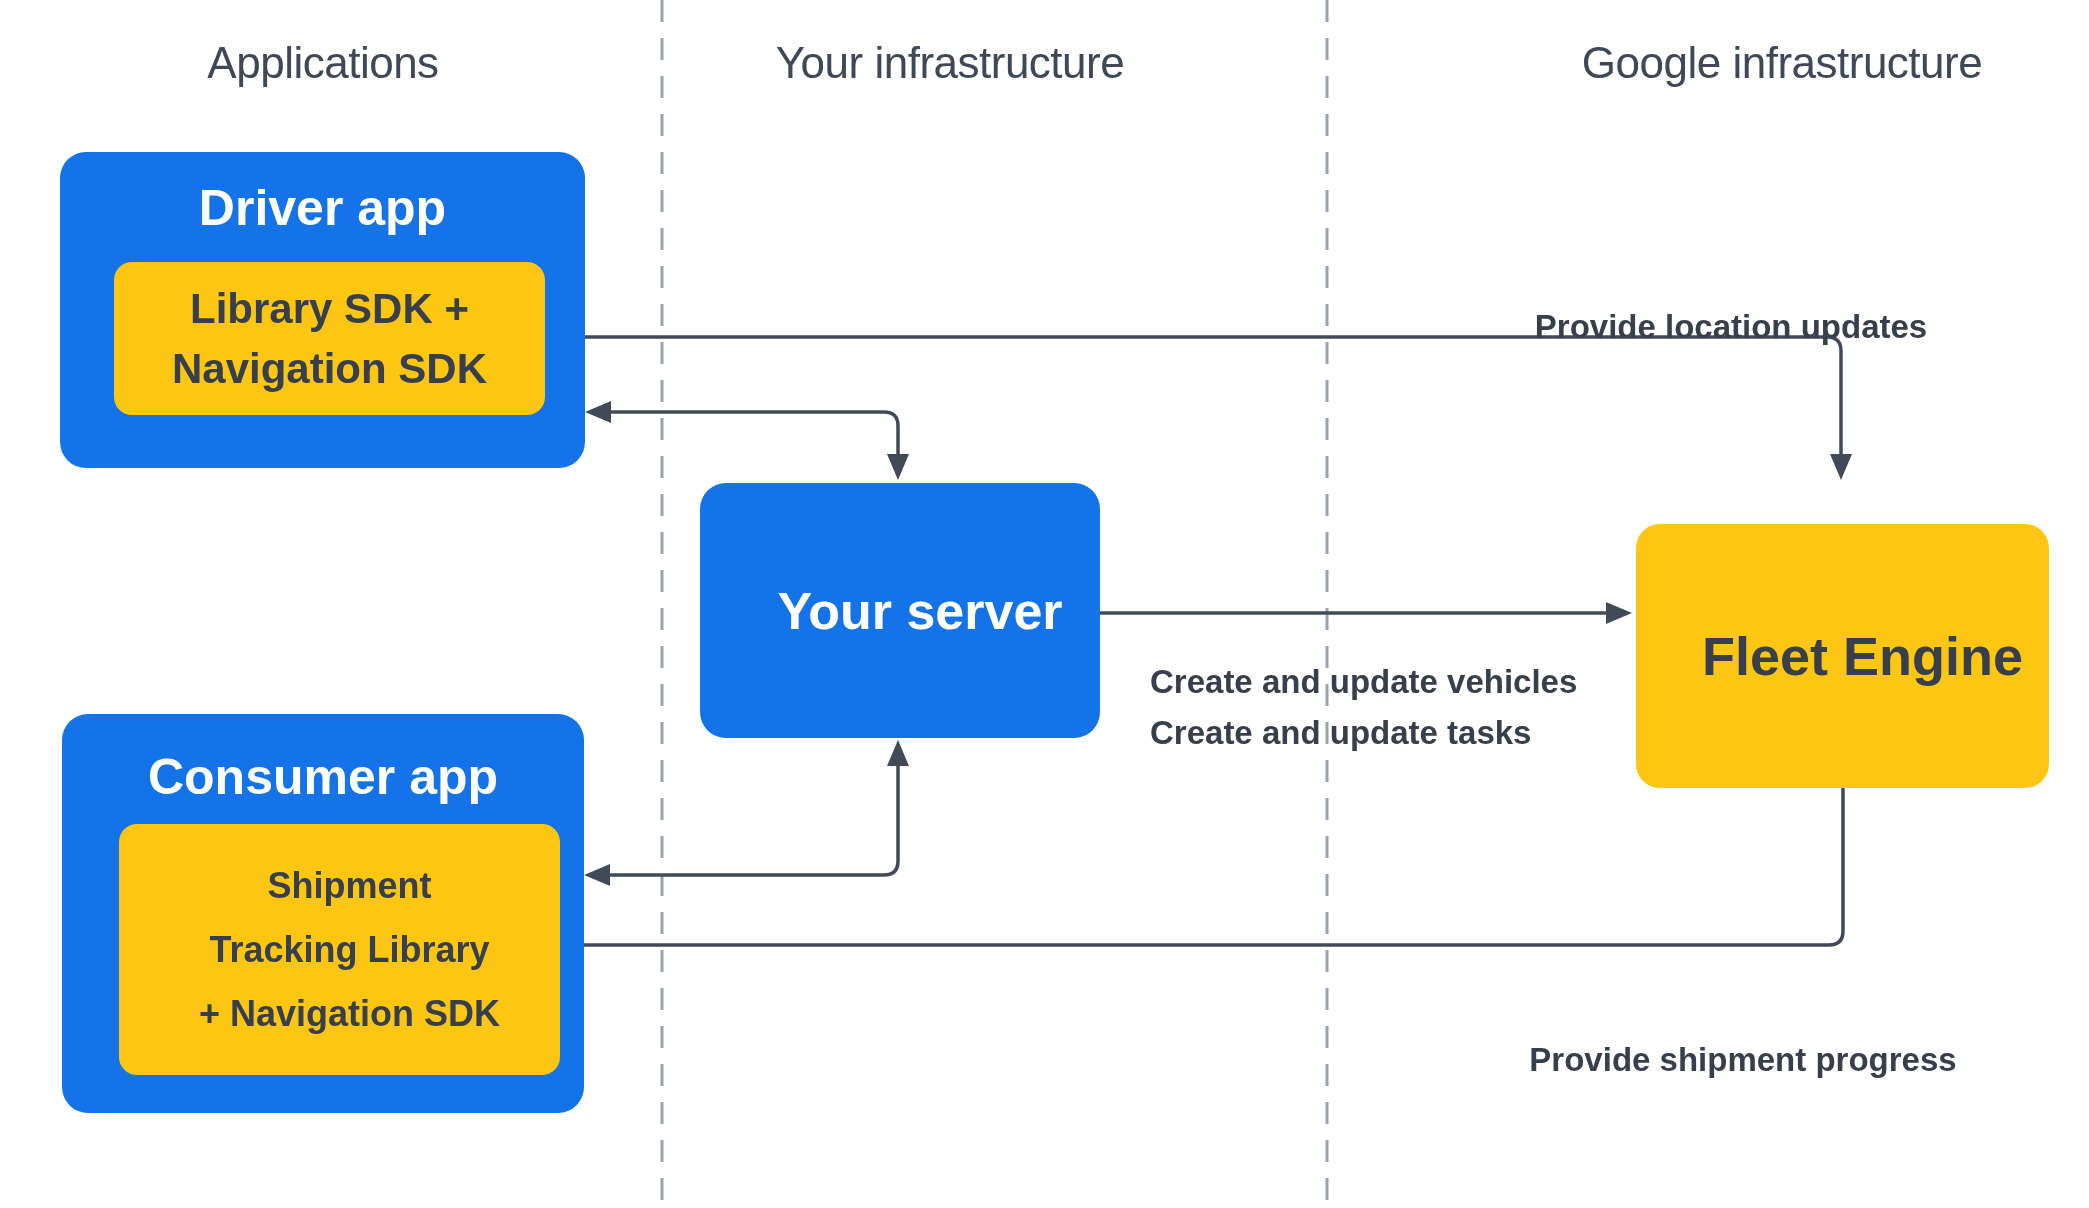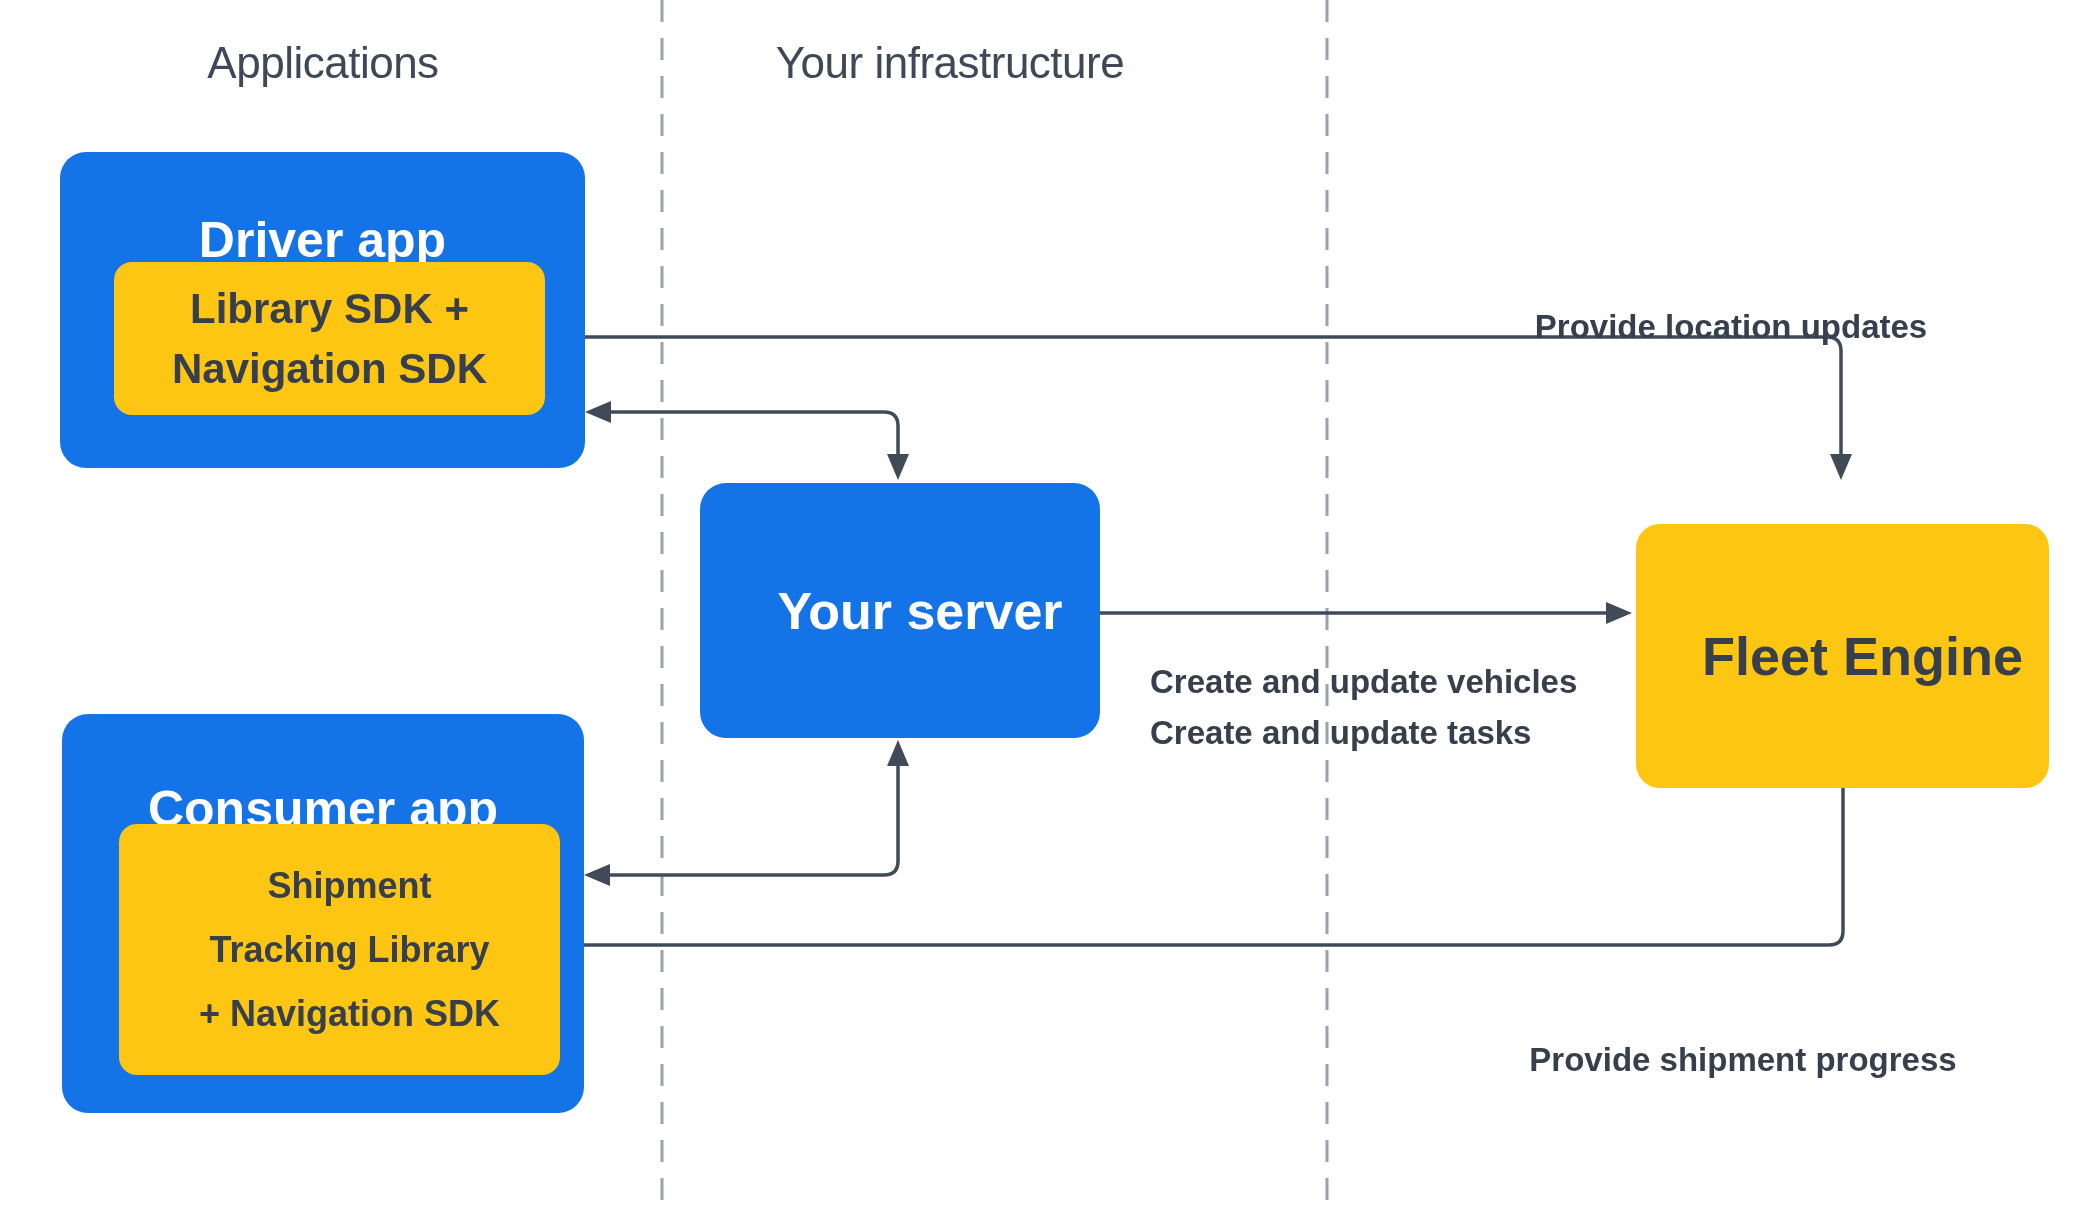--- a/index.html
+++ b/index.html
@@ -38,21 +38,20 @@
 
   .node{position:absolute;box-sizing:border-box;}
   .blue-box{background:var(--blue);border-radius:26px;}
   .yellow-box{background:var(--yellow);border-radius:18px;}
 
   .app-title{
     position:absolute;left:0;right:0;
     text-align:center;
     font-weight:700;font-size:50px;color:var(--white);
     white-space:nowrap;
-    margin-top:32px;
   }
   .sdk-box{
     position:absolute;
     display:flex;flex-direction:column;
     align-items:center;justify-content:center;
     text-align:center;
     font-weight:700;color:var(--text-dark);
   }
   .sdk-box .line{display:block;white-space:nowrap;}
   .driver-sdk{font-size:42px;line-height:60px;}
@@ -112,20 +111,21 @@
     </g>
 
     <g>
       <path class="edge" d="M 1843 749 V 931 Q 1843 945 1829 945 H 566"></path>
       <polygon class="head" points="540,945 566,934 566,956"></polygon>
     </g>
   </svg>
 
   <div class="col-header apps">Applications</div>
   <div class="col-header yours">Your infrastructure</div>
+  <div class="col-header google">Google infrastructure</div>
 
   <div class="node blue-box" style="left:60px;top:152px;width:525px;height:316px;">
     <div class="app-title" style="top:27px;">Driver app</div>
     <div class="sdk-box yellow-box driver-sdk" style="left:54px;top:110px;width:431px;height:153px;">
       <span class="line">Library SDK +</span>
       <span class="line">Navigation SDK</span>
     </div>
   </div>
 
   <div class="node blue-box" style="left:62px;top:714px;width:522px;height:399px;">

